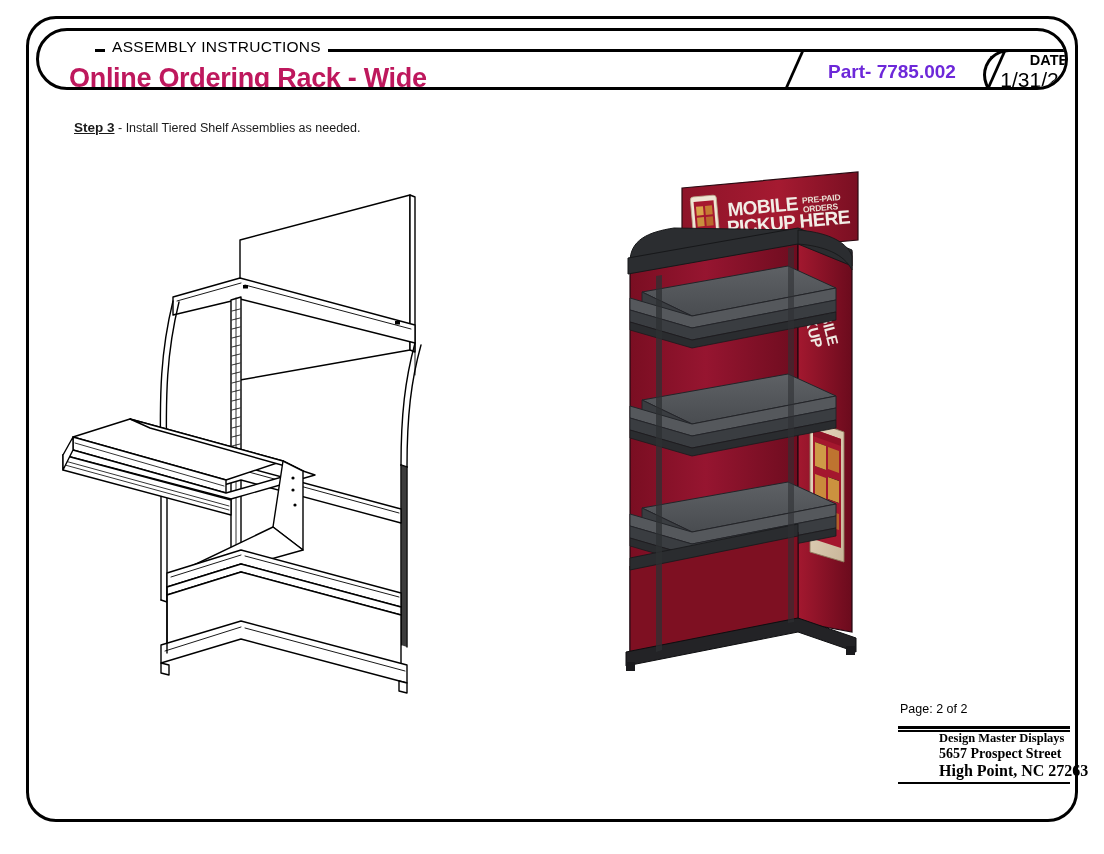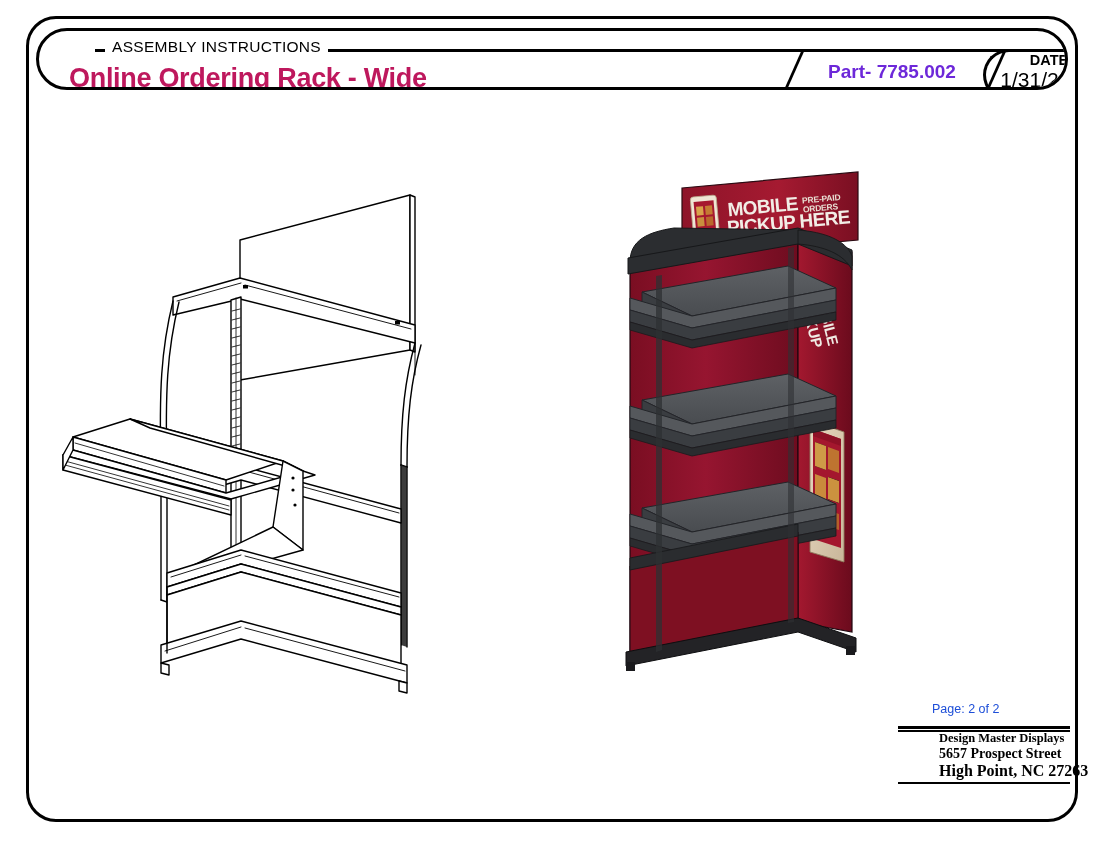--- a/index.html
+++ b/index.html
@@ -130,23 +130,23 @@
   
   .figure { position: absolute; }
   #wireframe-figure { left: 55px; top: 175px; width: 420px; height: 540px; }
   #render-figure    { left: 600px; top: 170px; width: 330px; height: 520px; }
 
   .figure svg { display: block; width: 100%; height: 100%; overflow: visible; }
 
   
   .page-num {
     position: absolute;
-    left: 932px; top: 702px;
+    left: 900px; top: 702px;
     font-size: 12.5px;
-    color: #1d4ed8;
+    color: #000000;
     white-space: nowrap;
   }
   .logo-box {
     position: absolute;
     left: 898px; top: 726px;
     width: 172px;
   }
   .logo-rule { height: 3px; background: #000; width: 100%; }
   .logo-dmd {
     font-family: "Liberation Serif", serif;
@@ -185,20 +185,23 @@
     <div class="tb-slash s1"></div>
     <div class="tb-slash s2"></div>
 
     <div class="part-text">Part- 7785.002</div>
 
     <div class="date-cap-box"></div>
     <div class="date-cap">DATE</div>
     <div class="date-val">1/31/2019</div>
   </div>
 
+  <div class="step-line">
+    <span class="step-num">Step 3</span><span> - </span><span>Install Tiered Shelf Assemblies as needed.</span>
+  </div>
 
   <div class="figure" id="wireframe-figure">
     <svg viewBox="0 0 420 540" fill="none" stroke="#000" stroke-width="1.4" stroke-linejoin="round" stroke-linecap="round">
 
       <polygon points="185,65 355,20 355,175 185,205" fill="#fff" stroke="#000"></polygon>
 
       <polygon points="355,20 360,22 360,177 355,175" fill="#fff" stroke="#000"></polygon>
 
       <polygon points="118,122 185,103 360,150 360,168 185,124 118,140" fill="#fff" stroke="#000"></polygon>
       <line x1="122" y1="126" x2="186" y2="108" stroke="#000" stroke-width="0.9"></line>

